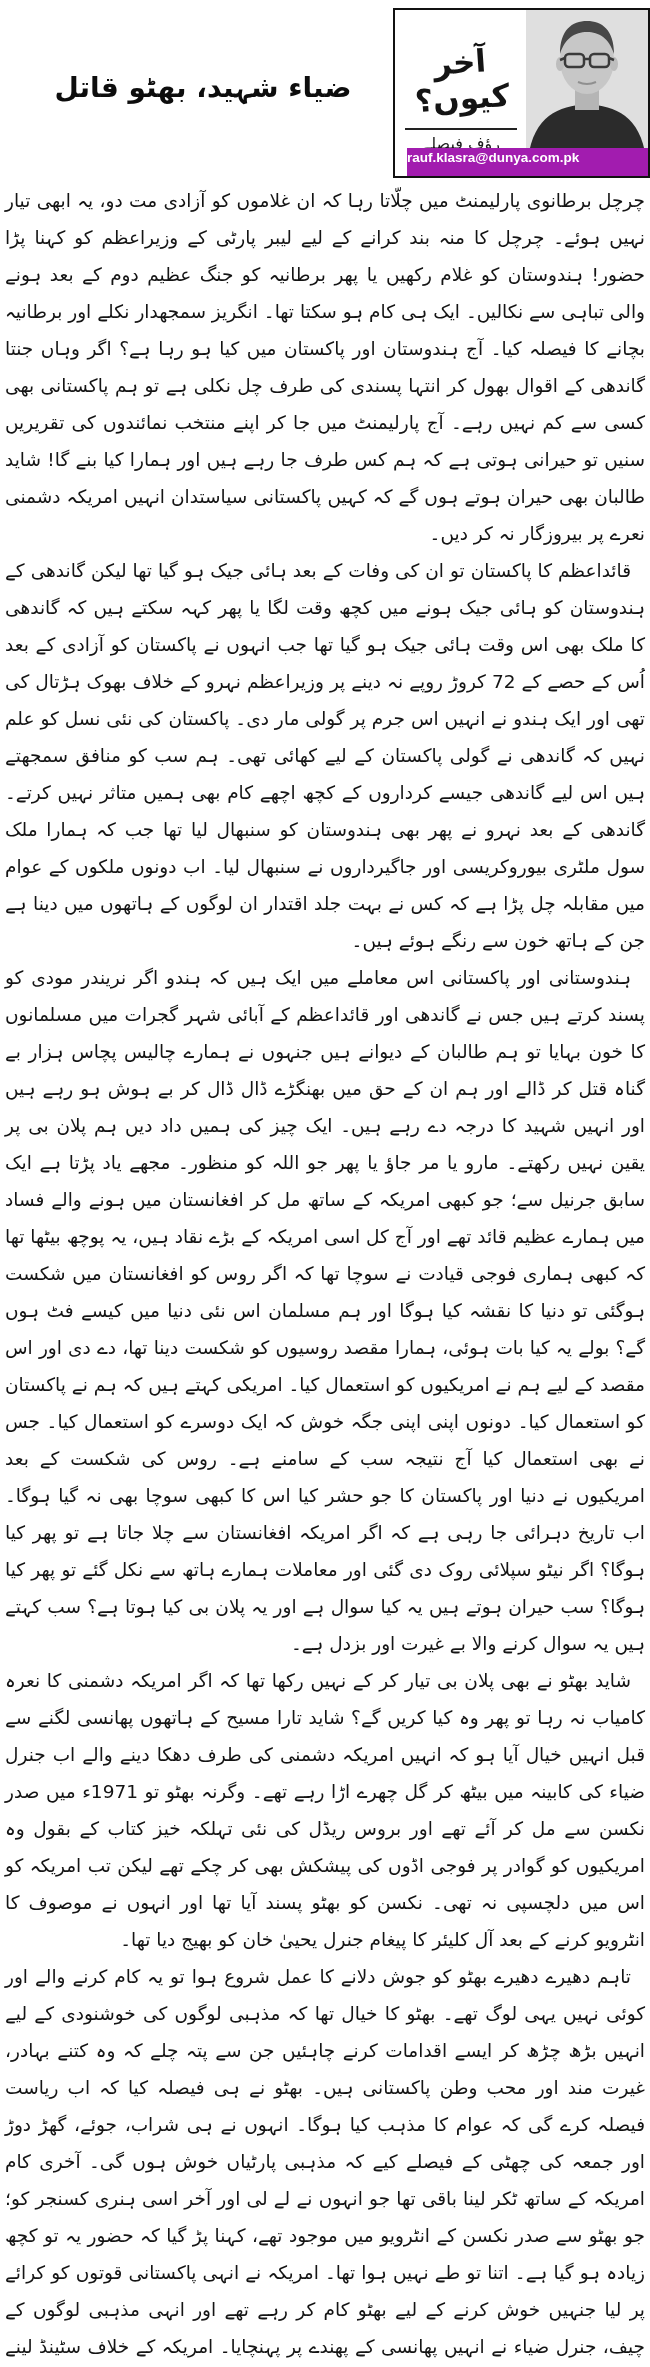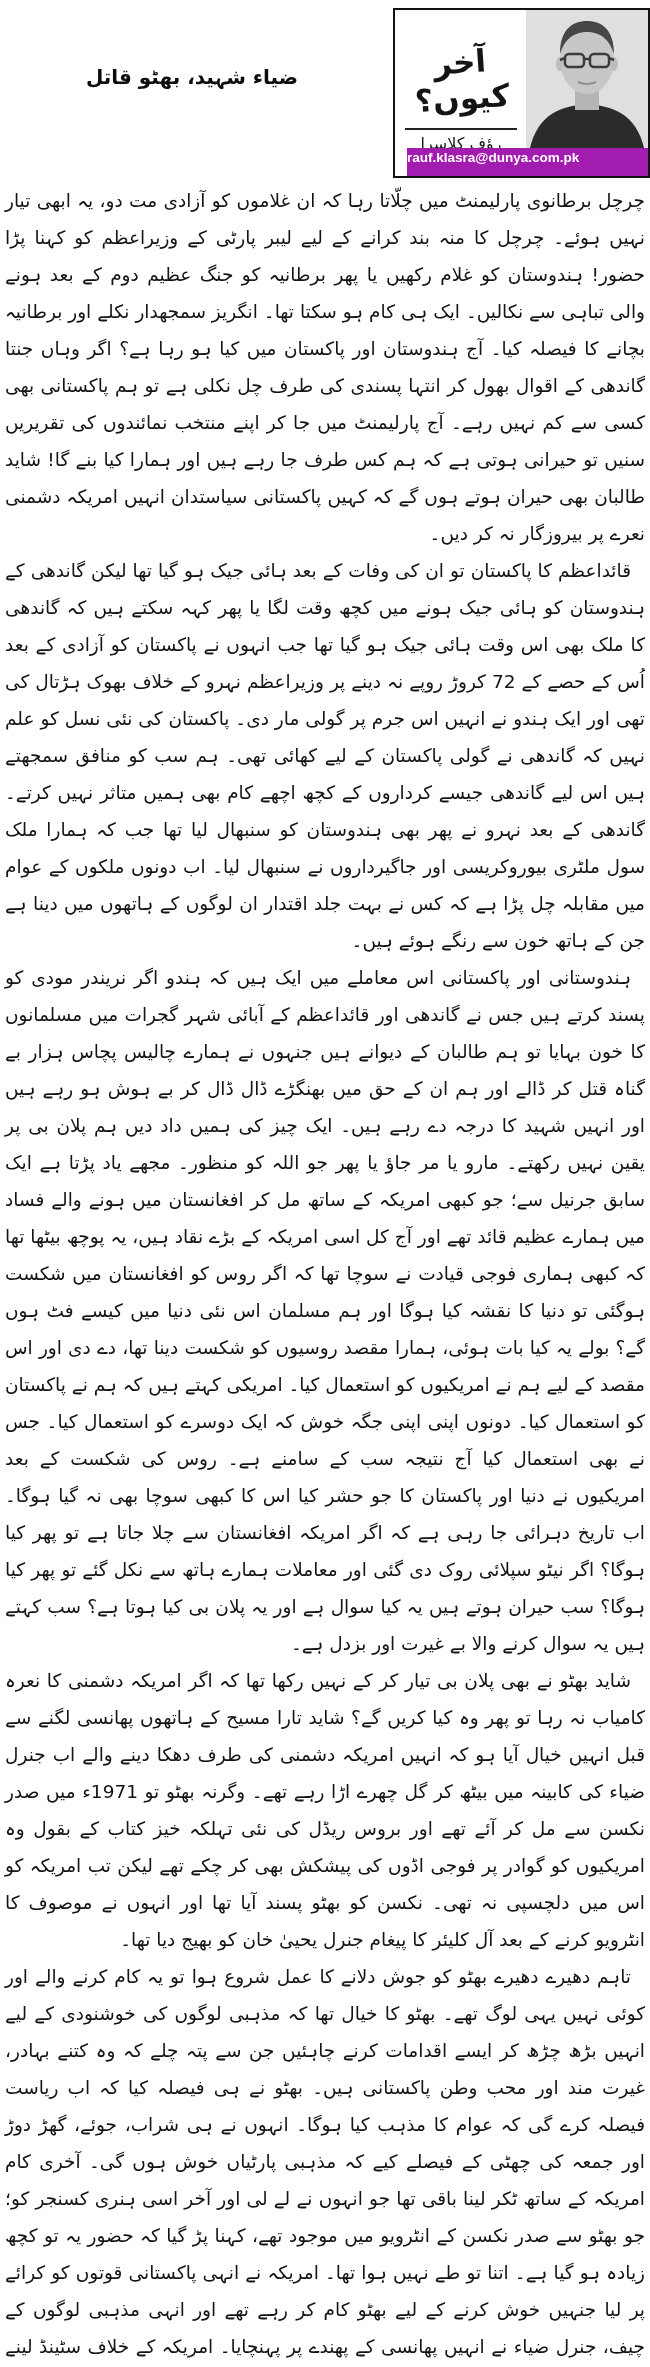--- a/index.html
+++ b/index.html
@@ -11,25 +11,25 @@
     font-family: "DejaVu Sans", sans-serif;
     position: relative;
     overflow: hidden;
   }
   .page { position: absolute; inset: 0; }
 
   
   .article-title {
     position: absolute;
     top: 52px;
-    left: 0;
+    left: 11px;
     width: 384px;
     text-align: center;
     direction: rtl;
-    font-size: 20px;
+    font-size: 28px;
     font-weight: bold;
     color: #0d0d0d;
     letter-spacing: 0;
   }
 
   
   .masthead {
     position: absolute;
     top: 8px;
     right: 0;
@@ -109,21 +109,21 @@
 
 <div class="page">
 
   <h1 class="article-title">ضیاء شہید، بھٹو قاتل</h1>
 
   <div class="masthead">
 
     <div class="masthead-left">
       <div class="column-title">آخر کیوں؟</div>
       <hr class="masthead-divider">
-      <div class="author-name">رؤف کلاسرا</div>
+      <div class="author-name">رؤف فیصلے</div>
     </div>
 
     <div class="photo-wrap">
       <svg width="122" height="148" viewBox="0 0 122 148" xmlns="http://www.w3.org/2000/svg">
         <rect width="122" height="148" fill="#e6e6e6"></rect>
         <rect width="122" height="148" fill="#dadada" opacity="0.6"></rect>
 
         <path d="M2,148 C8,106 32,96 61,94 C90,96 114,106 120,148 Z" fill="#2b2b2b"></path>
 
         <rect x="49" y="72" width="24" height="28" fill="#b5b5b5"></rect>

